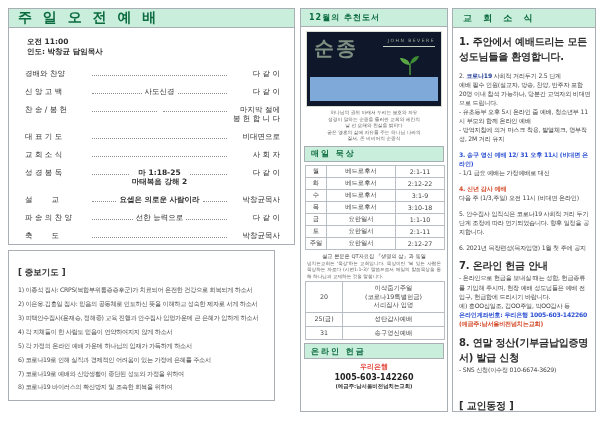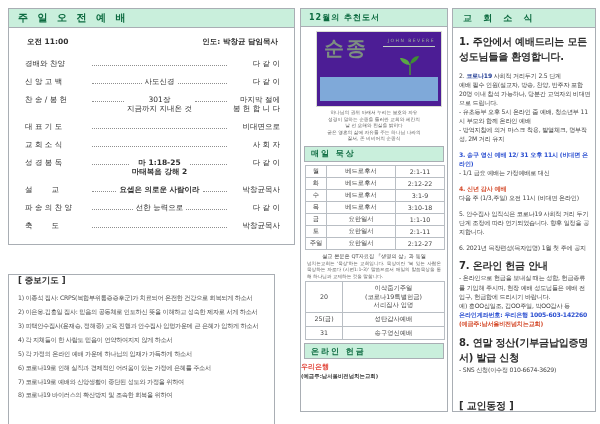--- a/index.html
+++ b/index.html
@@ -3,57 +3,57 @@
 <meta charset="utf-8">
 <style>
   html,body{margin:0;padding:0;background:#fff;}
   body{width:600px;height:424px;font-family:"DejaVu Sans","Liberation Sans",sans-serif;color:#3c3c3c;}
   .page{position:relative;width:600px;height:424px;background:#fff;overflow:hidden;}
   .box{position:absolute;border:1px solid #a9aeb4;background:#fff;box-sizing:border-box;overflow:hidden;}
   .hdr{background:#c9efdc;color:#0d6b40;font-weight:bold;display:flex;align-items:center;box-sizing:border-box;}
 
   
   #worship{left:8px;top:8px;width:287px;height:237px;}
-  .worship-hdr{height:19px;font-size:10px;letter-spacing:3px;padding-left:9px;border-bottom:1px solid #a9aeb4;}
+  .worship-hdr{height:19px;font-size:14px;letter-spacing:3px;padding-left:9px;border-bottom:1px solid #a9aeb4;}
   .worship-body{padding:5px 14px 0 16px;font-size:7.5px;}
-  .time-row{display:flex;justify-content:space-between;font-weight:bold;margin:4px 2px 12px 2px;color:#2f2f2f;}
+  .time-row{display:flex;justify-content:space-between;font-weight:bold;margin:4px 2px 12px 2px;color:#2f2f2f;flex-direction:column;}
   .worow{display:flex;align-items:flex-start;margin-bottom:8px;line-height:1.3;}
   .wi{width:64px;flex:none;white-space:pre;color:#2f2f2f;}
   .dots{flex:1;height:6px;border-bottom:1px dotted #8f8f8f;margin:0 3px;min-width:6px;}
   .wc{flex:none;max-width:118px;text-align:center;white-space:pre-line;color:#2f2f2f;}
   .wb{flex:none;min-width:50px;text-align:right;white-space:pre-line;color:#2f2f2f;}
   .bold{font-weight:bold;}
 
   
-  #prayer{left:8px;top:250px;width:267px;height:151px;padding:0 9px 0 9px;margin-top:24px;}
+  #prayer{left:8px;top:250px;width:267px;height:151px;padding:16px 9px 0 9px;}
   .prayer-title{font-size:8.5px;font-weight:bold;margin-bottom:6px;color:#2f2f2f;}
   .prayer-item{font-size:6.2px;letter-spacing:-0.3px;line-height:1.6;margin-bottom:4px;white-space:nowrap;color:#4a4a4a;}
 
   
   #middle{left:300px;top:8px;width:148px;height:404px;}
   .m-hdr-top{height:18px;font-size:8px;letter-spacing:1px;padding-left:8px;border-bottom:1px solid #a9aeb4;}
   .m-hdr{height:16px;font-size:8px;letter-spacing:2px;padding-left:6px;border:1px solid #a9aeb4;margin:3px 3px;}
-  .cover{position:relative;margin:4px 5px 2px 15px;height:74px;background:#4c1d95;border:1px solid #d9ddd2;}
+  .cover{position:relative;margin:4px 5px 2px 5px;height:74px;background:#0f172a;border:1px solid #d9ddd2;}
   .cover-title{position:absolute;left:7px;top:3px;font-size:20px;font-weight:bold;letter-spacing:2px;color:#7d8f80;}
   .cover-author{position:absolute;right:6px;top:6px;font-size:4.5px;letter-spacing:1.5px;color:#9bae9b;}
   .cover-line{position:absolute;right:6px;top:14px;width:52px;border-top:1px solid #c3d2c3;}
   .cover-band{position:absolute;left:3px;right:3px;bottom:5px;height:24px;background:#7fa9d9;}
   .sprout{position:absolute;right:16px;top:22px;}
   .caption{margin:3px 6px 2px 6px;font-size:4.7px;line-height:1.4;color:#5a5a5a;text-align:center;}
   .dev-table{margin:0 4px;border-collapse:collapse;width:140px;font-size:6.3px;color:#3f3f3f;}
   .dev-table td{border:1px solid #b9bec4;text-align:center;height:11px;padding:0 1px;}
   .dev-day{width:18px;}
   .dev-book{width:66px;}
   .note1{text-align:center;font-size:5.2px;margin:3px 0 1px 0;color:#444;}
   .note2{margin:0 6px 1px 6px;font-size:4.6px;line-height:1.4;color:#5a5a5a;text-align:justify;}
   .sch-table{margin:0 4px;border-collapse:collapse;width:140px;font-size:6.3px;color:#3f3f3f;}
   .sch-table td{border:1px solid #b9bec4;text-align:center;padding:2px 1px;}
   .sch-date{width:34px;}
   .sch-event{white-space:pre-line;line-height:1.35;}
-  .bank{}
+  .bank{text-align:center;}
   .bank-name{font-size:7px;font-weight:bold;color:#e2483d;}
   .bank-acct{font-size:8px;font-weight:bold;color:#222;margin-top:1px;}
   .bank-holder{font-size:5.4px;font-weight:bold;color:#333;margin-top:1px;}
 
   
   #news{left:452px;top:8px;width:144px;height:404px;}
   .news-hdr{height:19px;font-size:9px;letter-spacing:4px;padding-left:10px;border-bottom:1px solid #a9aeb4;}
   .news-body{padding:6px 4px 0 6px;font-size:6.1px;letter-spacing:-0.2px;line-height:1.5;color:#444;}
   .ni{margin-bottom:6.5px;}
   .ni-lead{font-weight:bold;font-size:10px;color:#2c2c2c;}
@@ -86,22 +86,20 @@
         <span class="wi">신 앙 고 백</span>
         <span class="dots"></span>
         <span class="wc">사도신경</span>
         <span class="dots"></span>
         <span class="wb">다  같  이</span>
       </div>
 
       <div class="worow">
         <span class="wi">찬 송 / 봉 헌</span>
         <span class="dots"></span>
-        <span class="wc">301장
-지금까지 지내온 것</span>
         <span class="dots"></span>
         <span class="wb">마지막 절에
 봉 헌 합 니 다</span>
       </div>
 
       <div class="worow">
         <span class="wi">대 표 기 도</span>
         <span class="dots"></span>
         <span class="wb">비대면으로</span>
       </div>
@@ -242,20 +240,21 @@
             <td class="sch-date">31</td>
             <td class="sch-event">송구영신예배</td>
           </tr>
       </tbody>
     </table>
 
     <div class="hdr m-hdr">온라인 헌금</div>
 
     <div class="bank">
       <div class="bank-name">우리은행</div>
+      <div class="bank-acct">1005-603-142260</div>
       <div class="bank-holder">(예금주:남서울비전넘치는교회)</div>
     </div>
   </div>
 
   <div class="box" id="news">
     <div class="hdr news-hdr">교 회 소 식</div>
     <div class="news-body">
 
       <div class="ni ni-lead">1. 주안에서 예배드리는 모든 성도님들을 환영합니다.</div>
 

